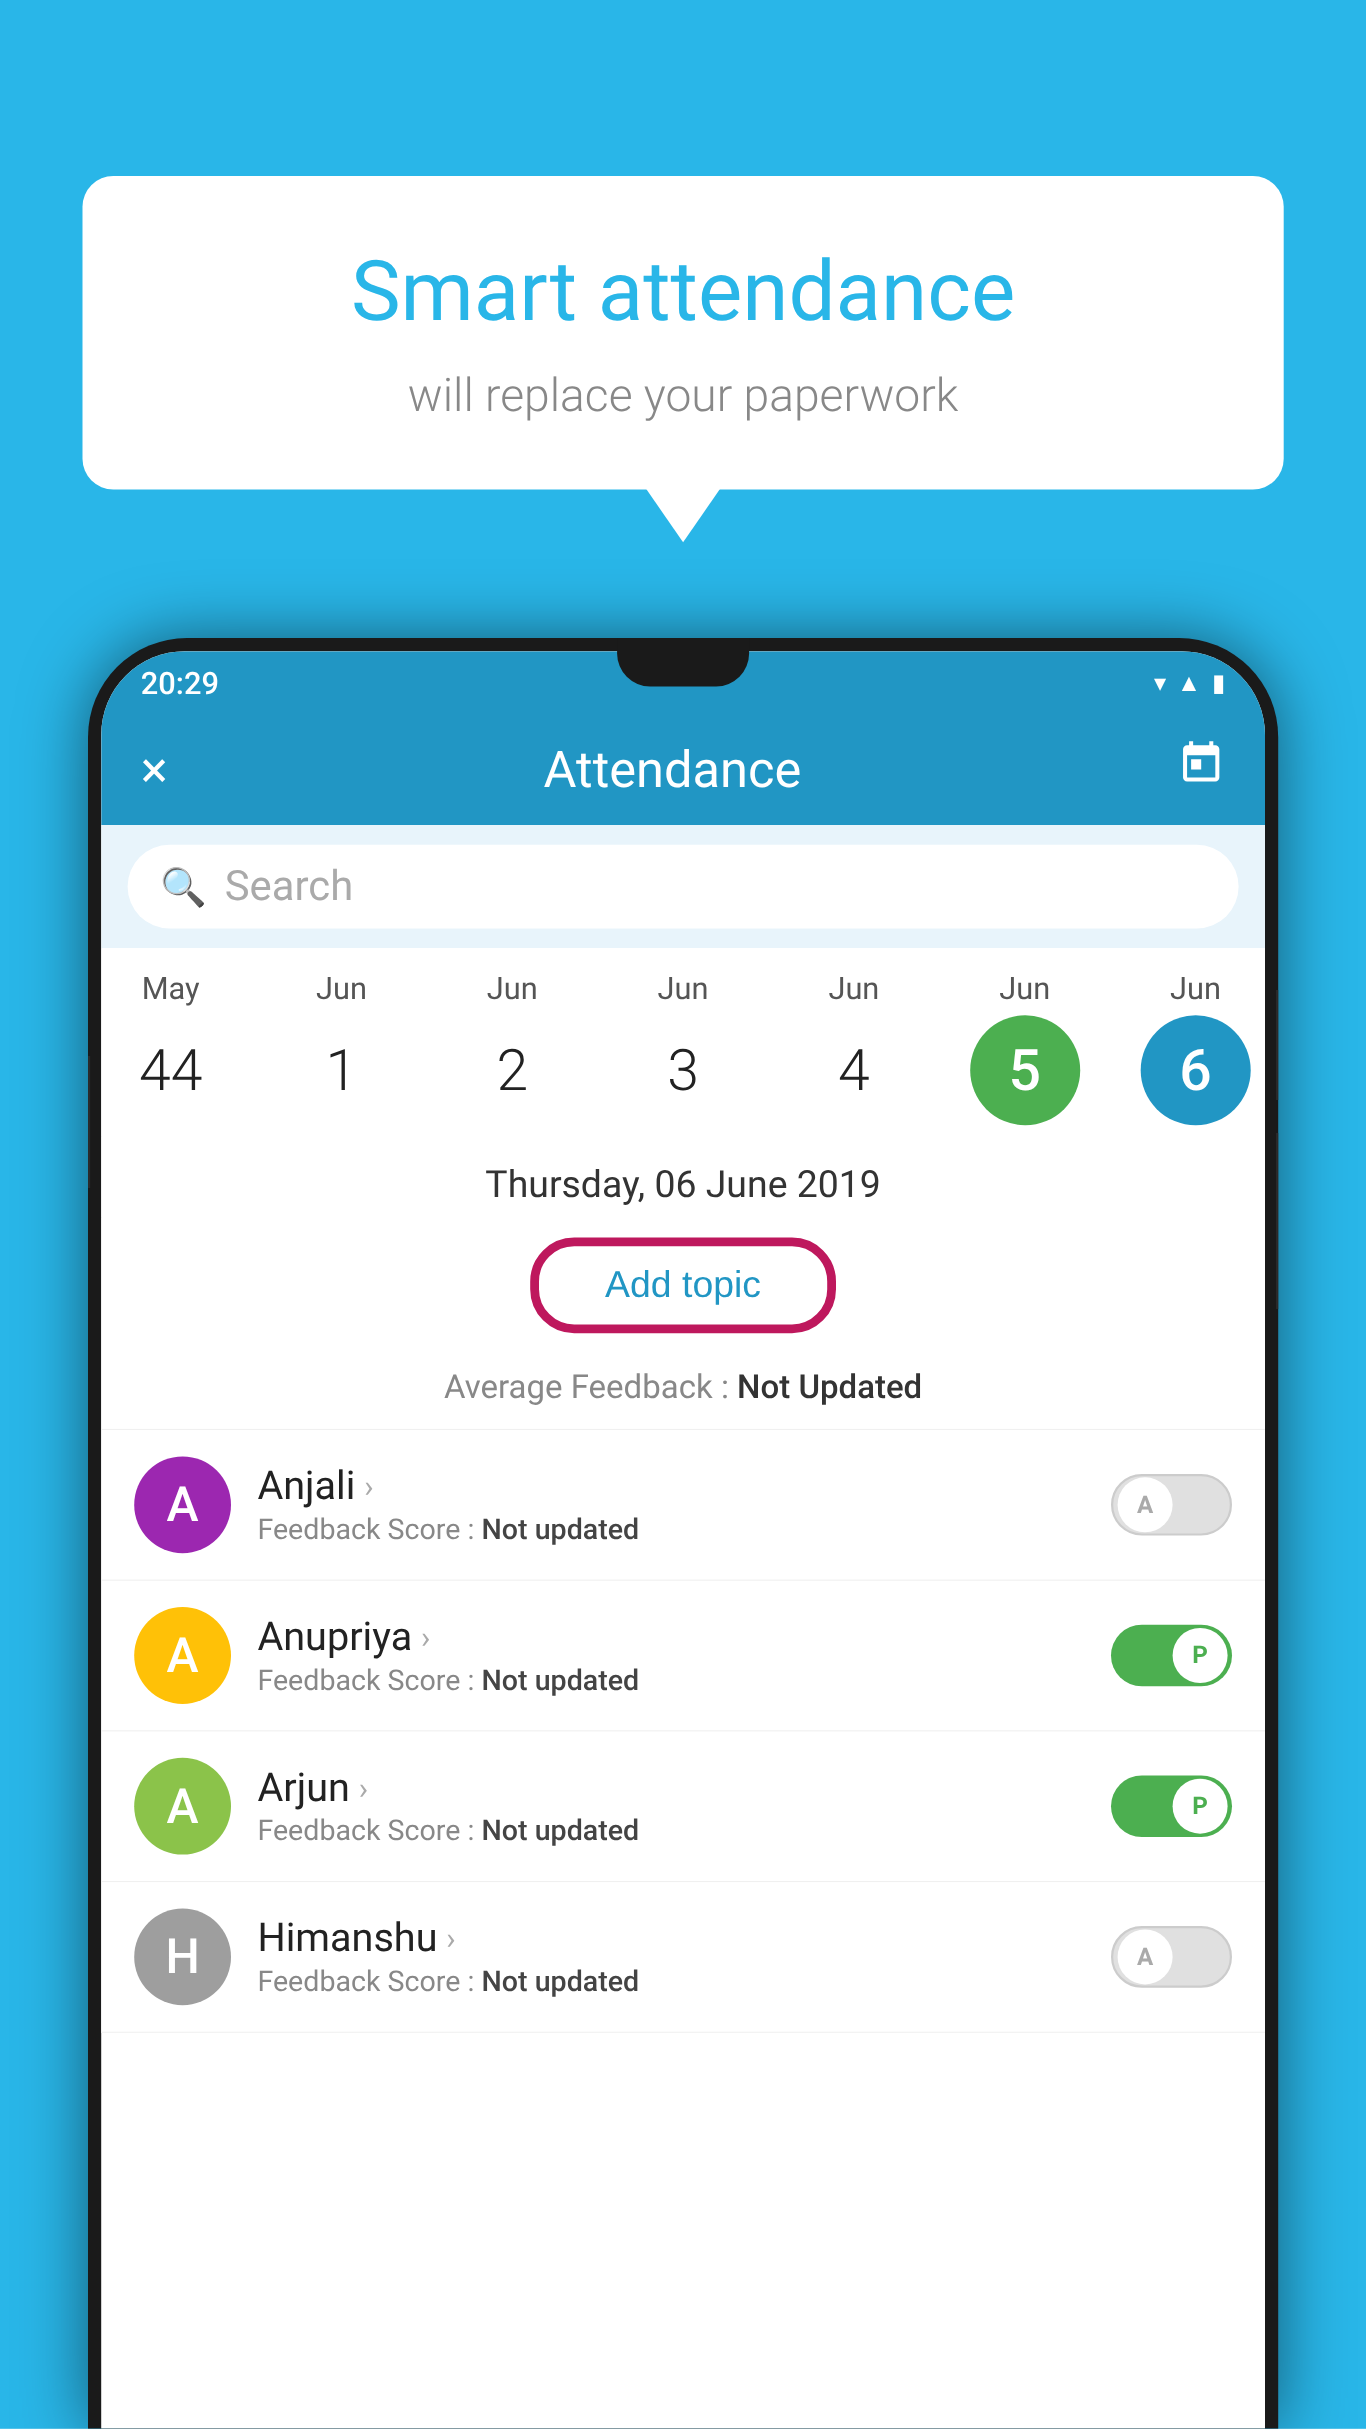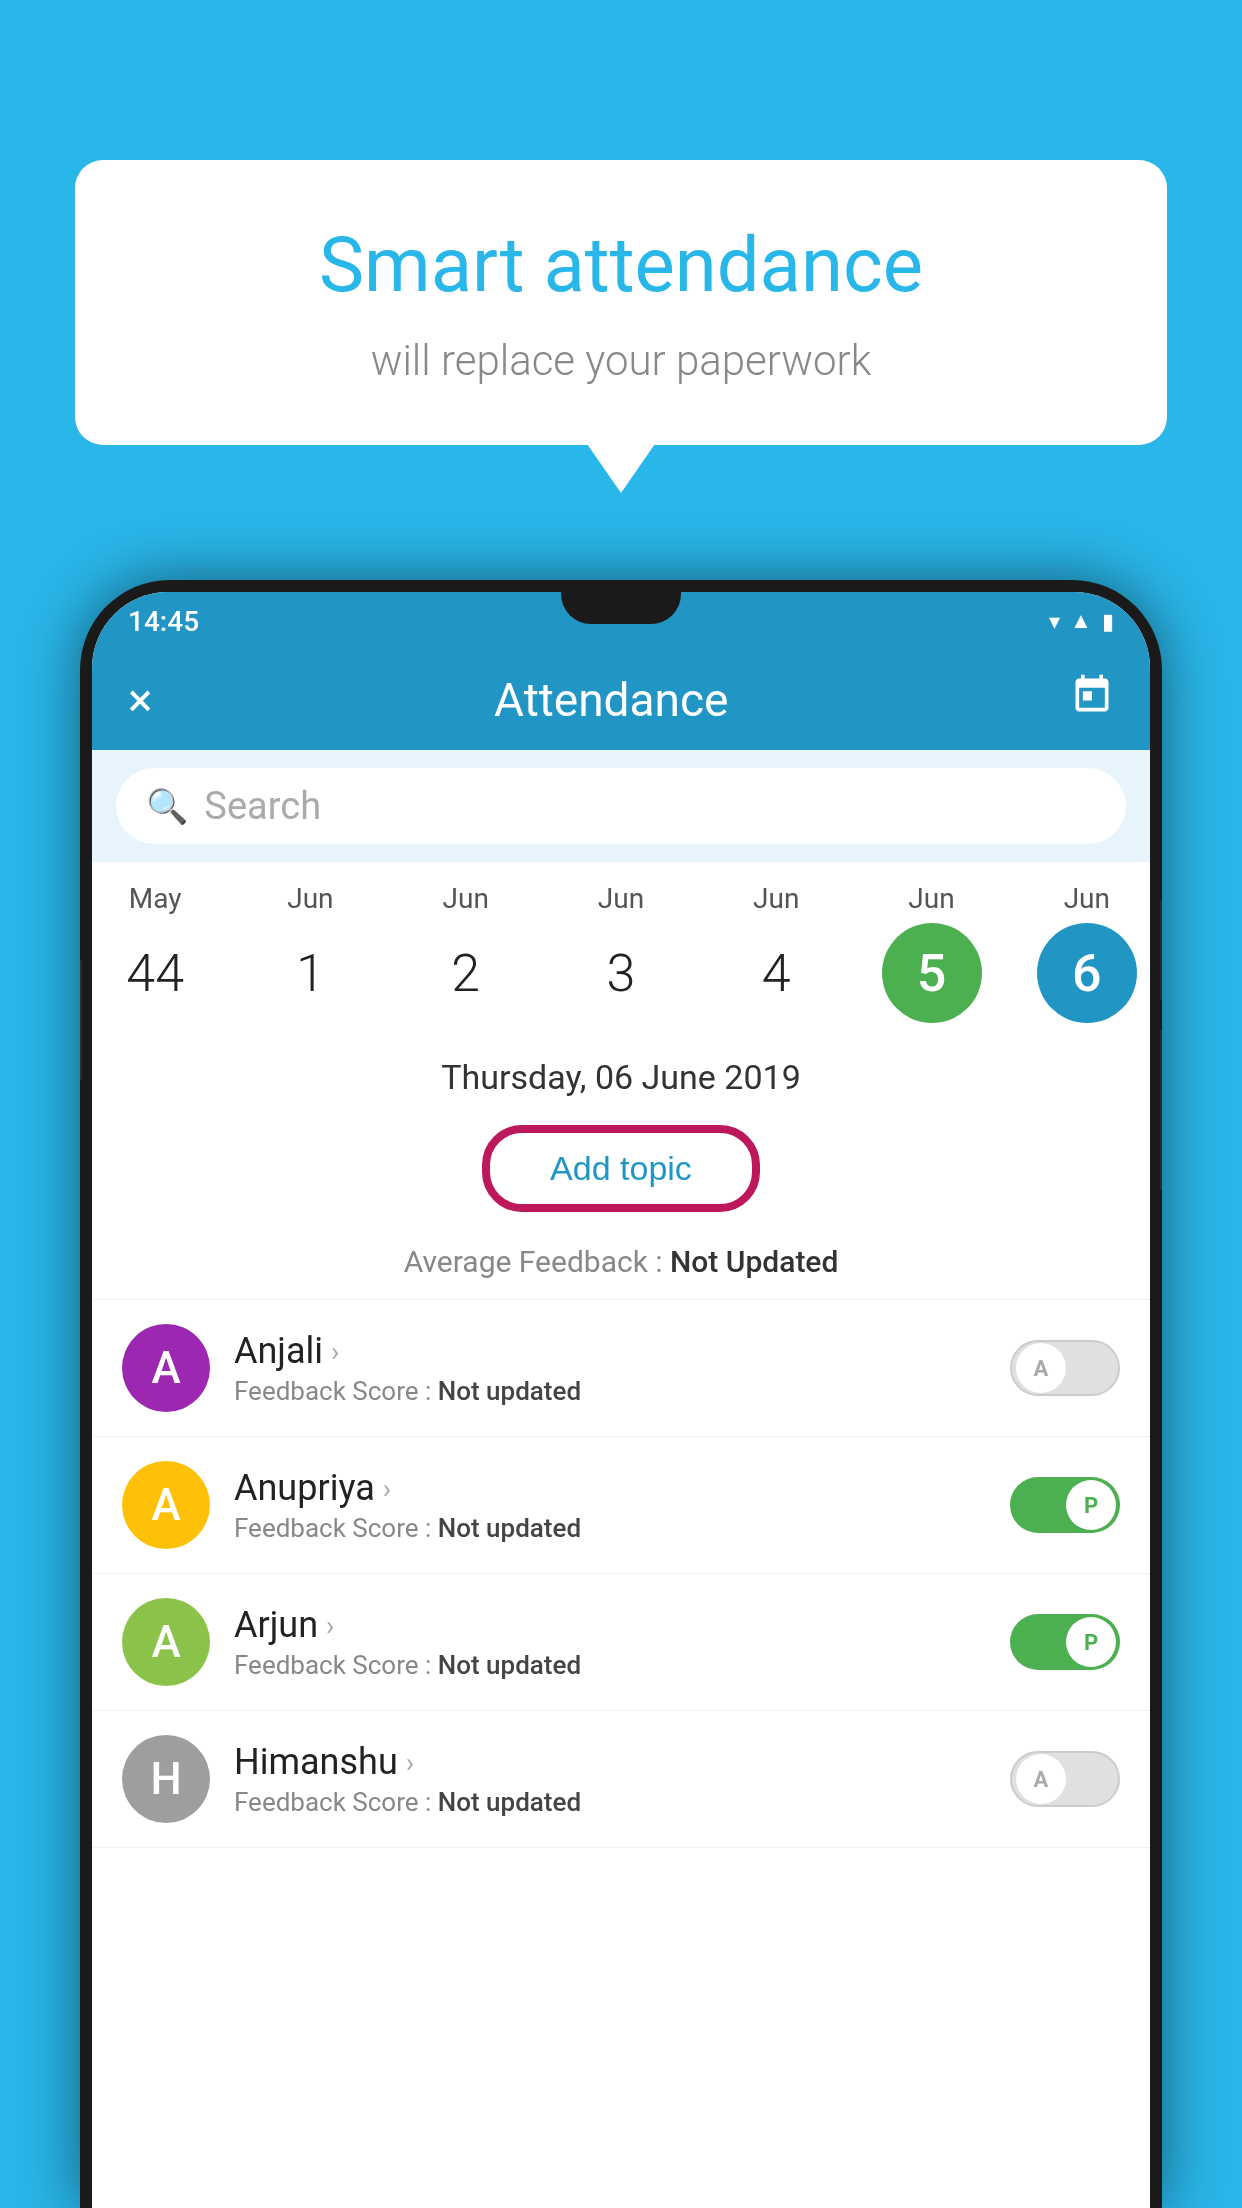--- a/index.html
+++ b/index.html
@@ -370,21 +370,21 @@
 
 <div class="phone-frame">
   <div class="side-button-left"></div>
   <div class="side-button-right-1"></div>
   <div class="side-button-right-2"></div>
   <div class="notch"></div>
 
   <div class="phone-screen">
 
     <div class="status-bar">
-      <span class="status-time">14:45</span>
+      <span class="status-time">20:29</span>
       <div class="status-icons">
         <span class="status-icon">▾</span>
         <span class="status-icon">▲</span>
         <span class="status-icon">▮</span>
       </div>
     </div>
 
     <div class="app-bar">
       <span class="app-bar-icon">×</span>
       <span class="app-bar-title">Attendance</span>

